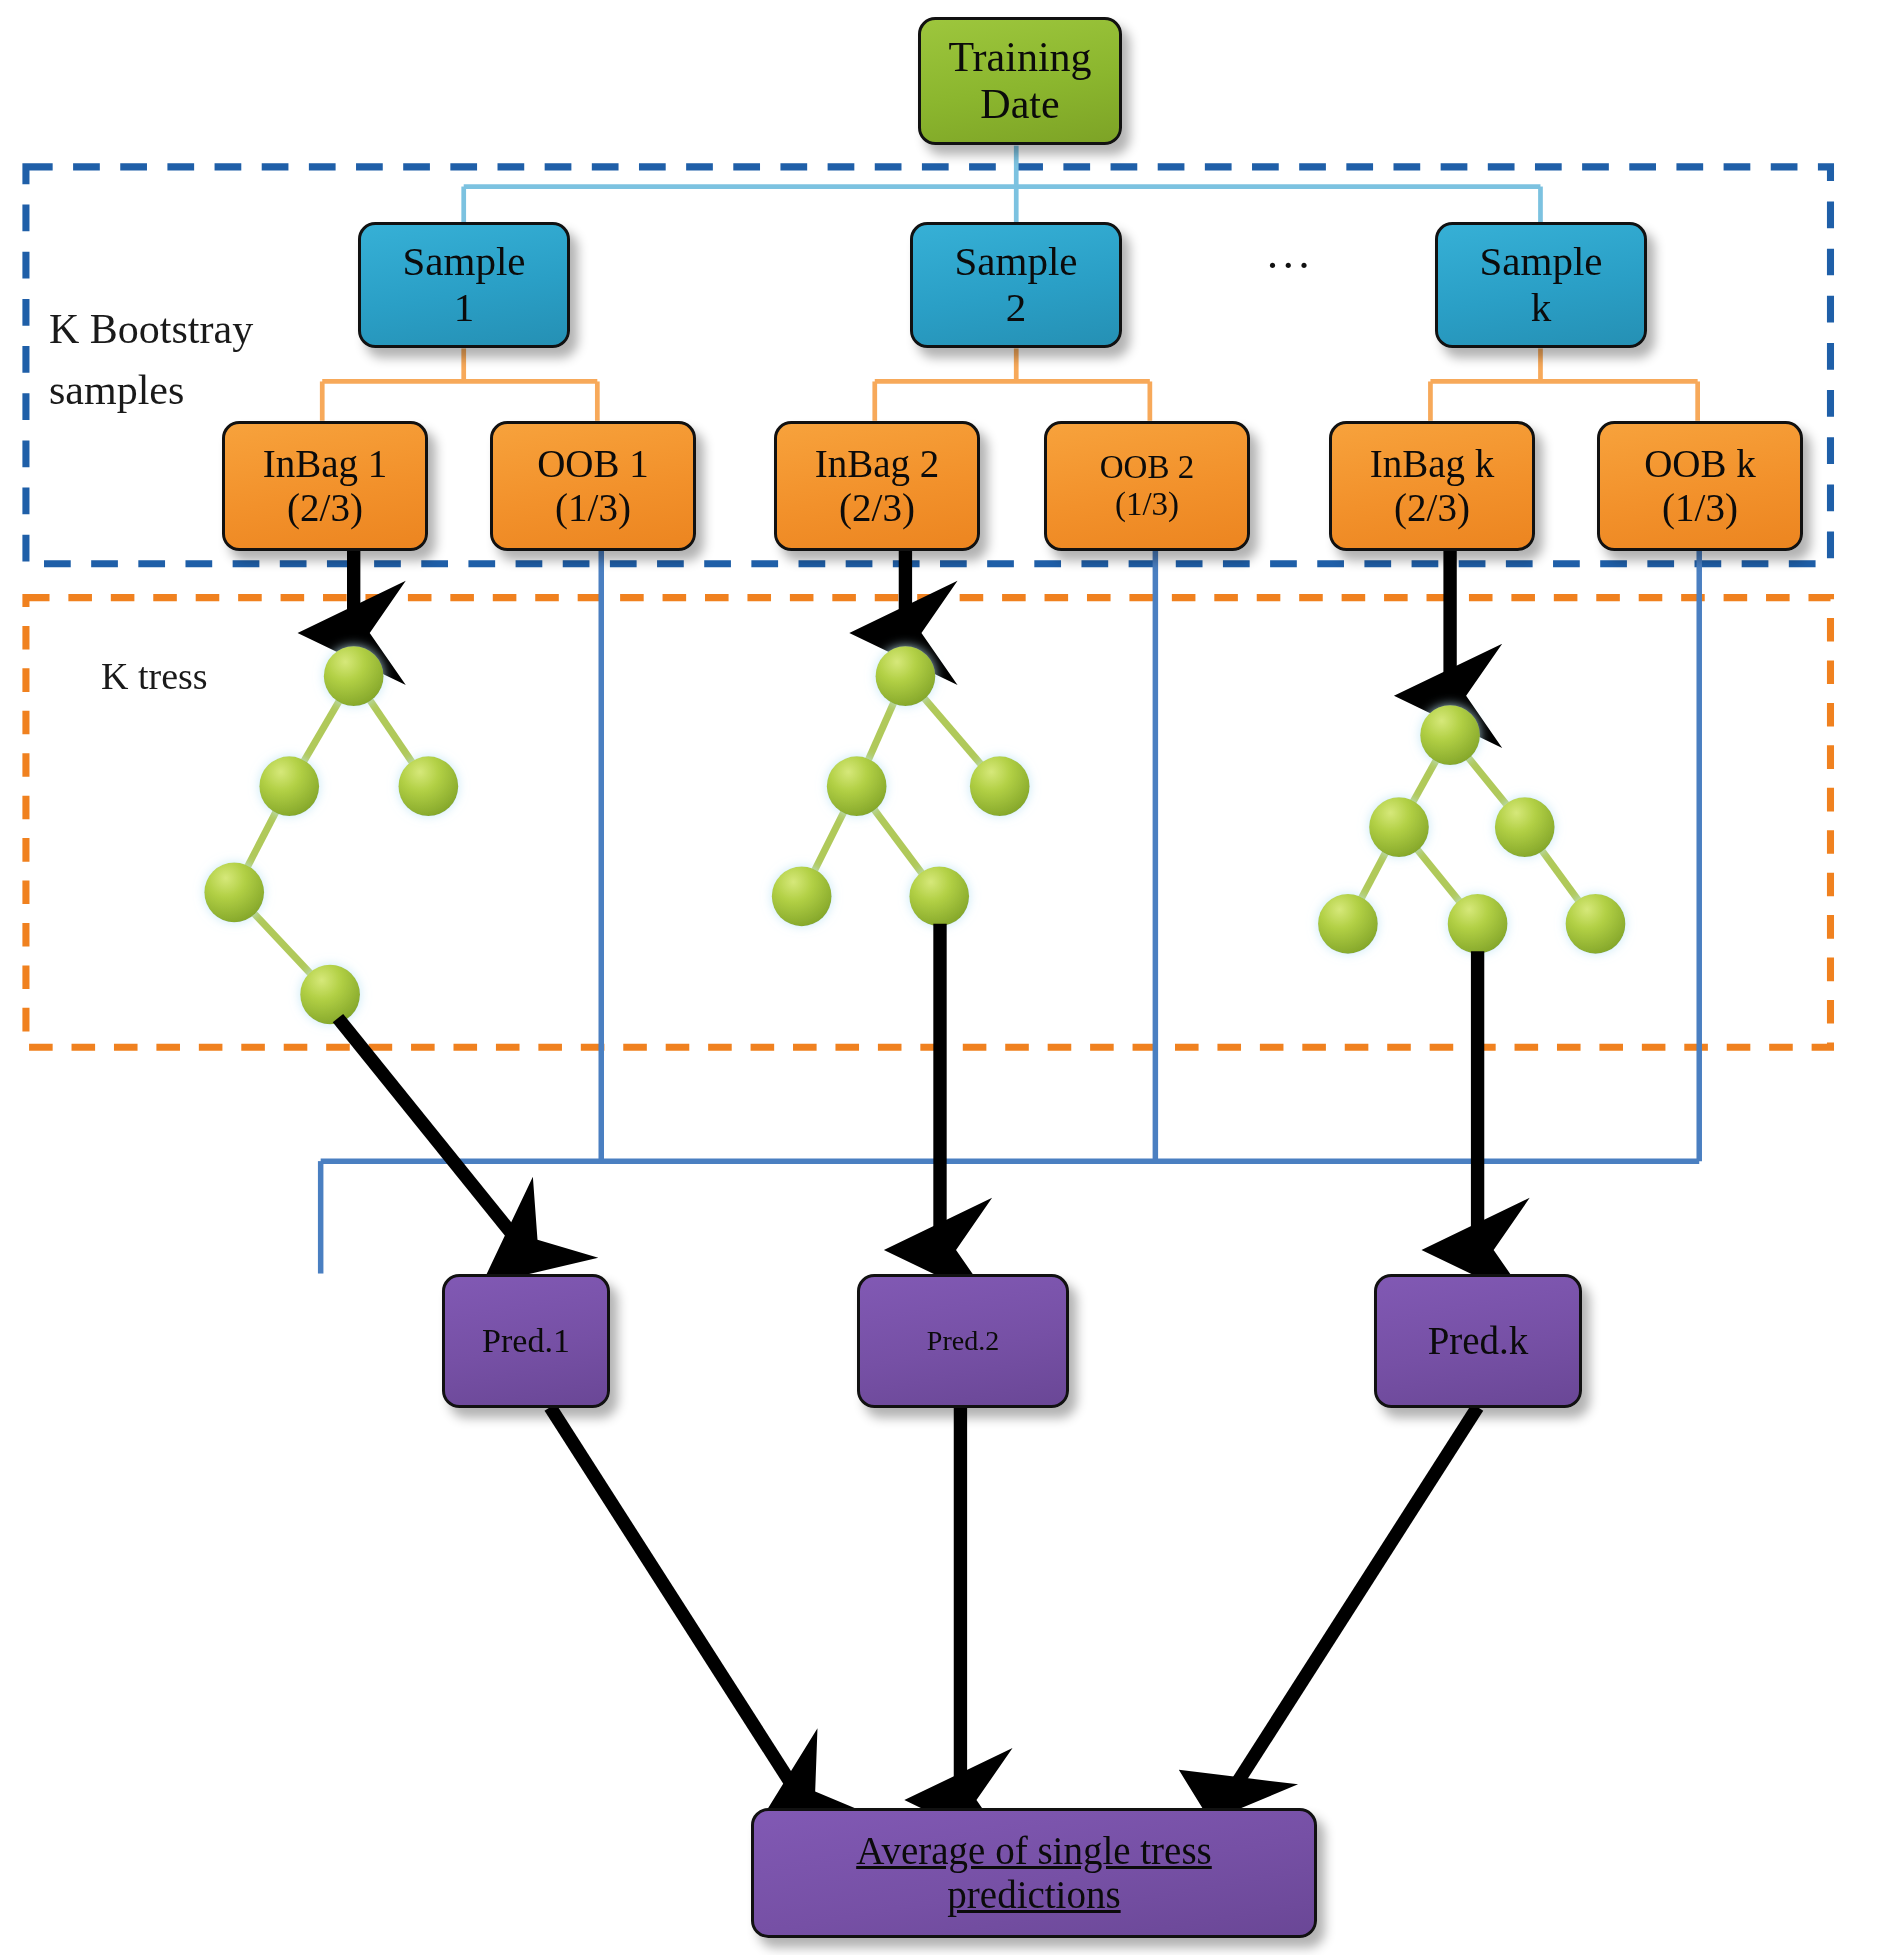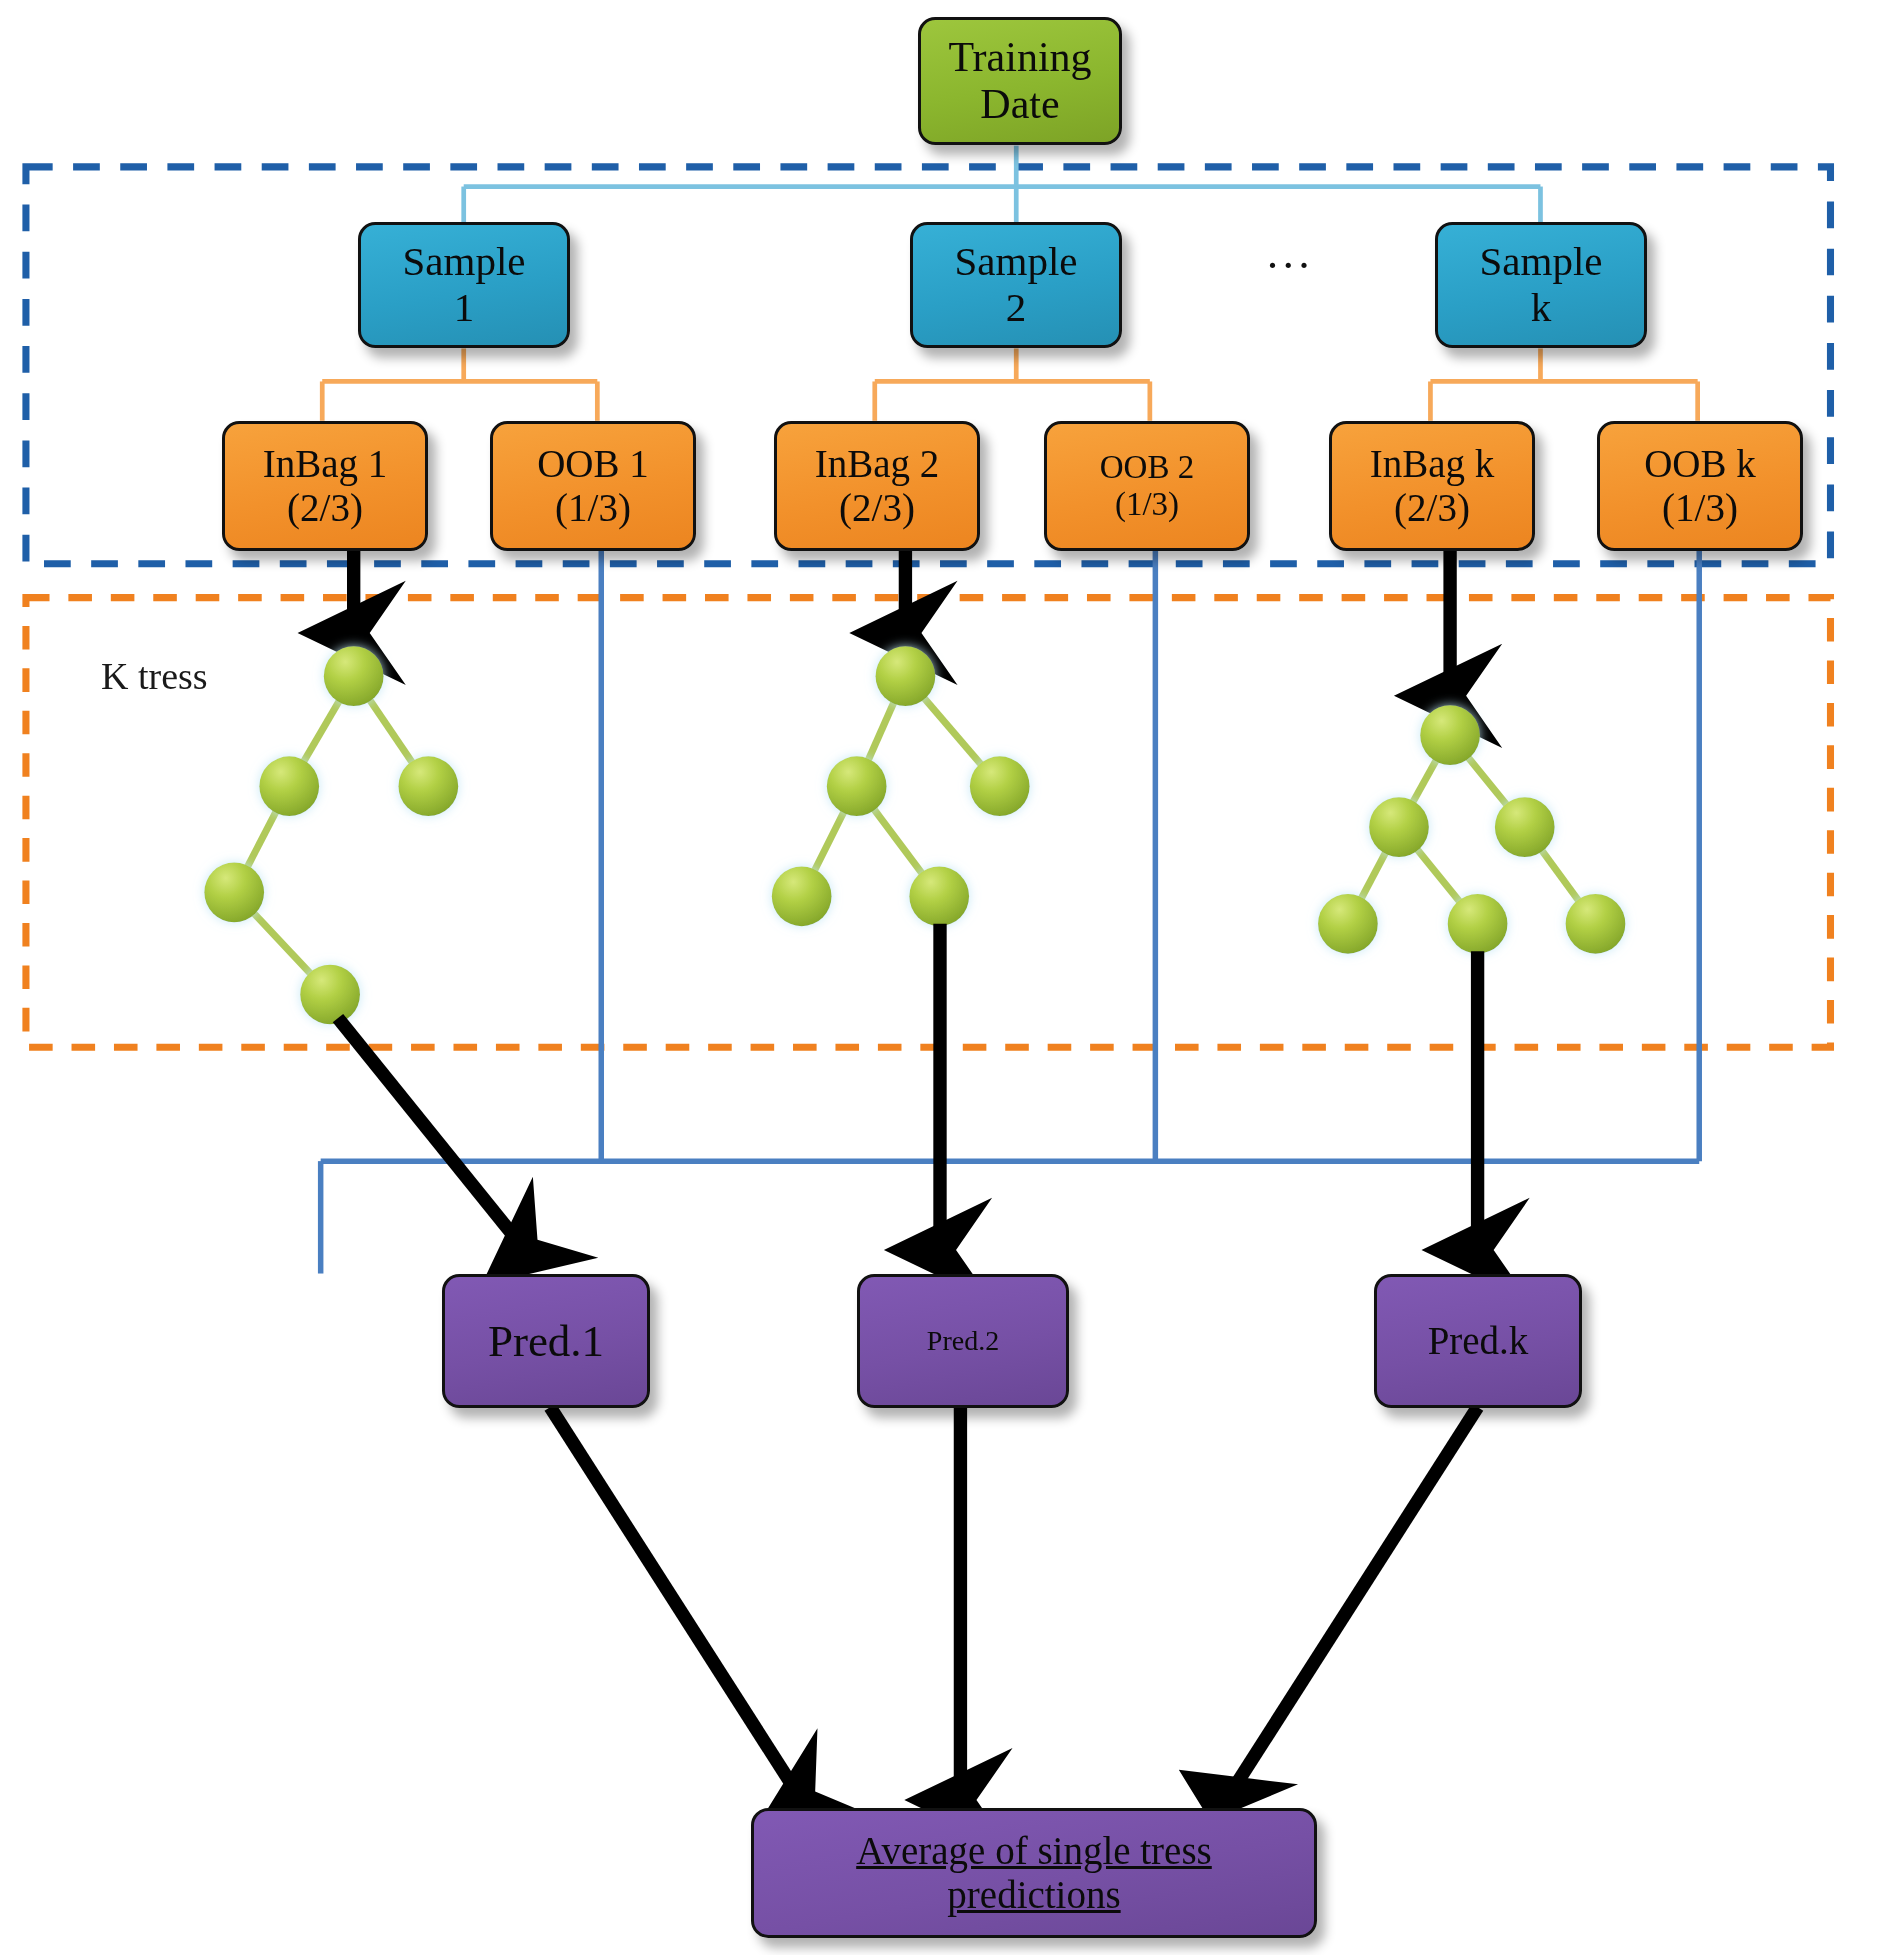--- a/index.html
+++ b/index.html
@@ -161,20 +161,22 @@
     <g stroke="#000" stroke-width="17" fill="none" marker-end="url(#bigArrow)">
       <path d="M700,1790 L1020,2290"></path>
       <path d="M1222,1790 L1222,2290"></path>
       <path d="M1880,1790 L1560,2290"></path>
     </g>
   </svg>
 
   <div class="node-box green" style="left:918px;top:17.3px;width:204px;height:128px;font-size:42px;">Training
 Date</div>
 
+  <div class="lbl" style="left:49px;top:299px;width:259px;font-size:42px;">K Bootstray
+samples</div>
 
   <div class="lbl" style="left:101px;top:649px;width:259px;font-size:38px;">K tress</div>
 
   <div class="ellipsis" style="left:1267px;top:228px;font-size:44px;">...</div>
 
   <div class="node-box blue" style="left:358px;top:222px;width:212px;height:126px;font-size:41px;">Sample
 1</div>
   <div class="node-box blue" style="left:910px;top:222px;width:212px;height:126px;font-size:41px;">Sample
 2</div>
   <div class="node-box blue" style="left:1435px;top:222px;width:212px;height:126px;font-size:41px;">Sample
@@ -189,21 +191,21 @@
 (2/3)</div>
   <div class="node-box orange" style="left:1044px;top:421px;width:206px;height:130px;font-size:33px;">OOB 2
 (1/3)</div>
 
   <div class="node-box orange" style="left:1329px;top:421px;width:206px;height:130px;font-size:39px;">InBag  k
 (2/3)</div>
   <div class="node-box orange" style="left:1597px;top:421px;width:206px;height:130px;font-size:39px;">OOB k
 (1/3)</div>
 
 
-  <div class="node-box purple" style="left:442px;top:1274px;width:208px;height:134px;font-size:45px;">Pred.1</div>
+  <div class="node-box purple" style="left:442px;top:1274px;width:168px;height:134px;font-size:34px;">Pred.1</div>
 
   <div class="node-box purple" style="left:857px;top:1274px;width:212px;height:134px;font-size:28px;">Pred.2</div>
 
   <div class="node-box purple" style="left:1374px;top:1274px;width:208px;height:134px;font-size:39px;">Pred.k</div>
 
   <div class="node-box purple" style="left:751px;top:1808px;width:566px;height:130px;font-size:39px;text-decoration:underline;">Average of single  tress
 predictions</div>
 
 </div>
 

